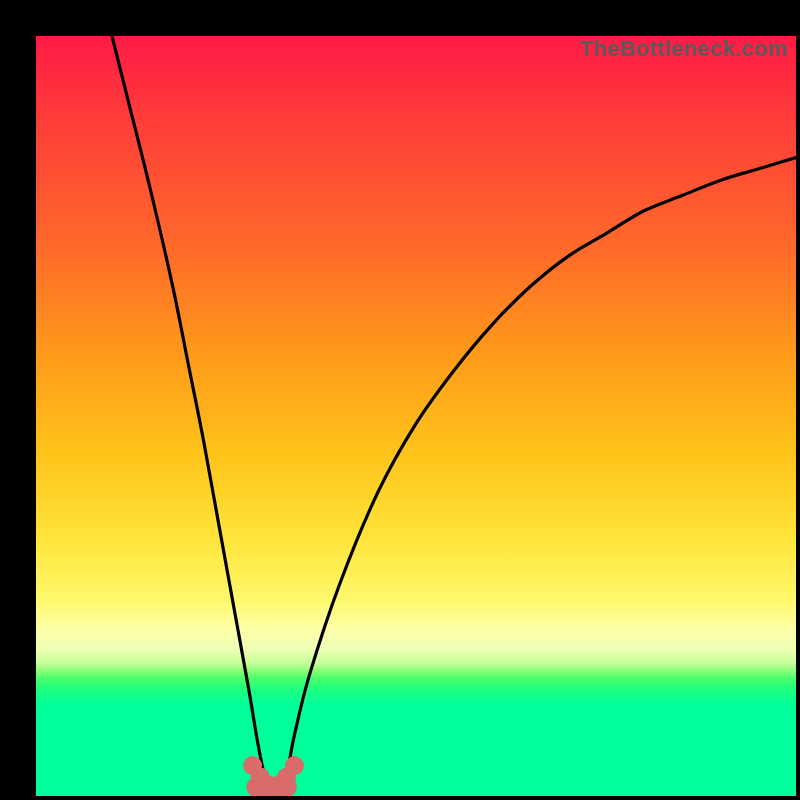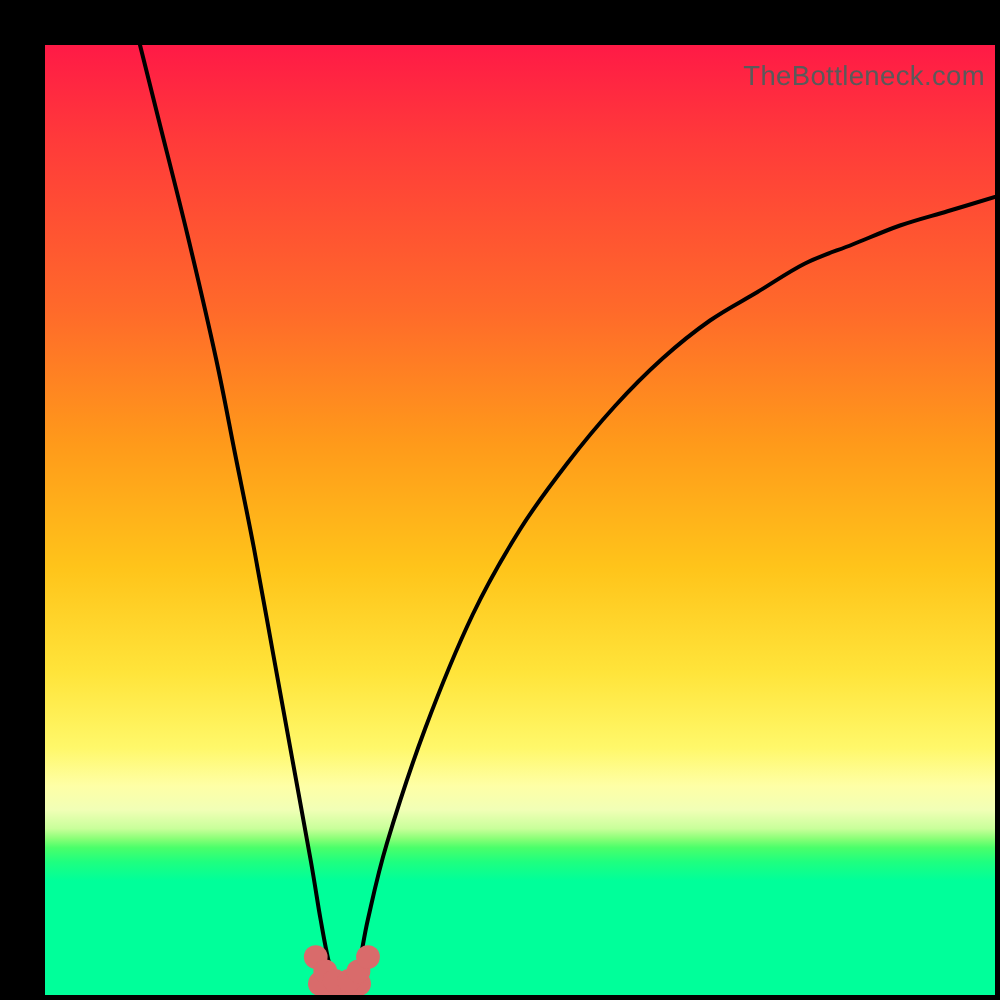--- a/index.html
+++ b/index.html
@@ -38,26 +38,27 @@
       #c8ff9a 82.5%,
       #8cff78 83.5%,
       #4aff6a 84.5%,
       #1eff80 86%,
       #00ff9a 88%,
       #00ff9a 100%
     );
   }
   .watermark {
     position: absolute;
-    top: 12px;
+    top: 0;
     right: 8px;
     color: #5a5a5a;
     font-size: 22px;
     letter-spacing: 0.3px;
     user-select: none;
+    font-weight: bold;
   }
   svg.curve {
     position: absolute;
     left: 0;
     top: 0;
     width: 760px;
     height: 760px;
   }
 </style>
 </head>

